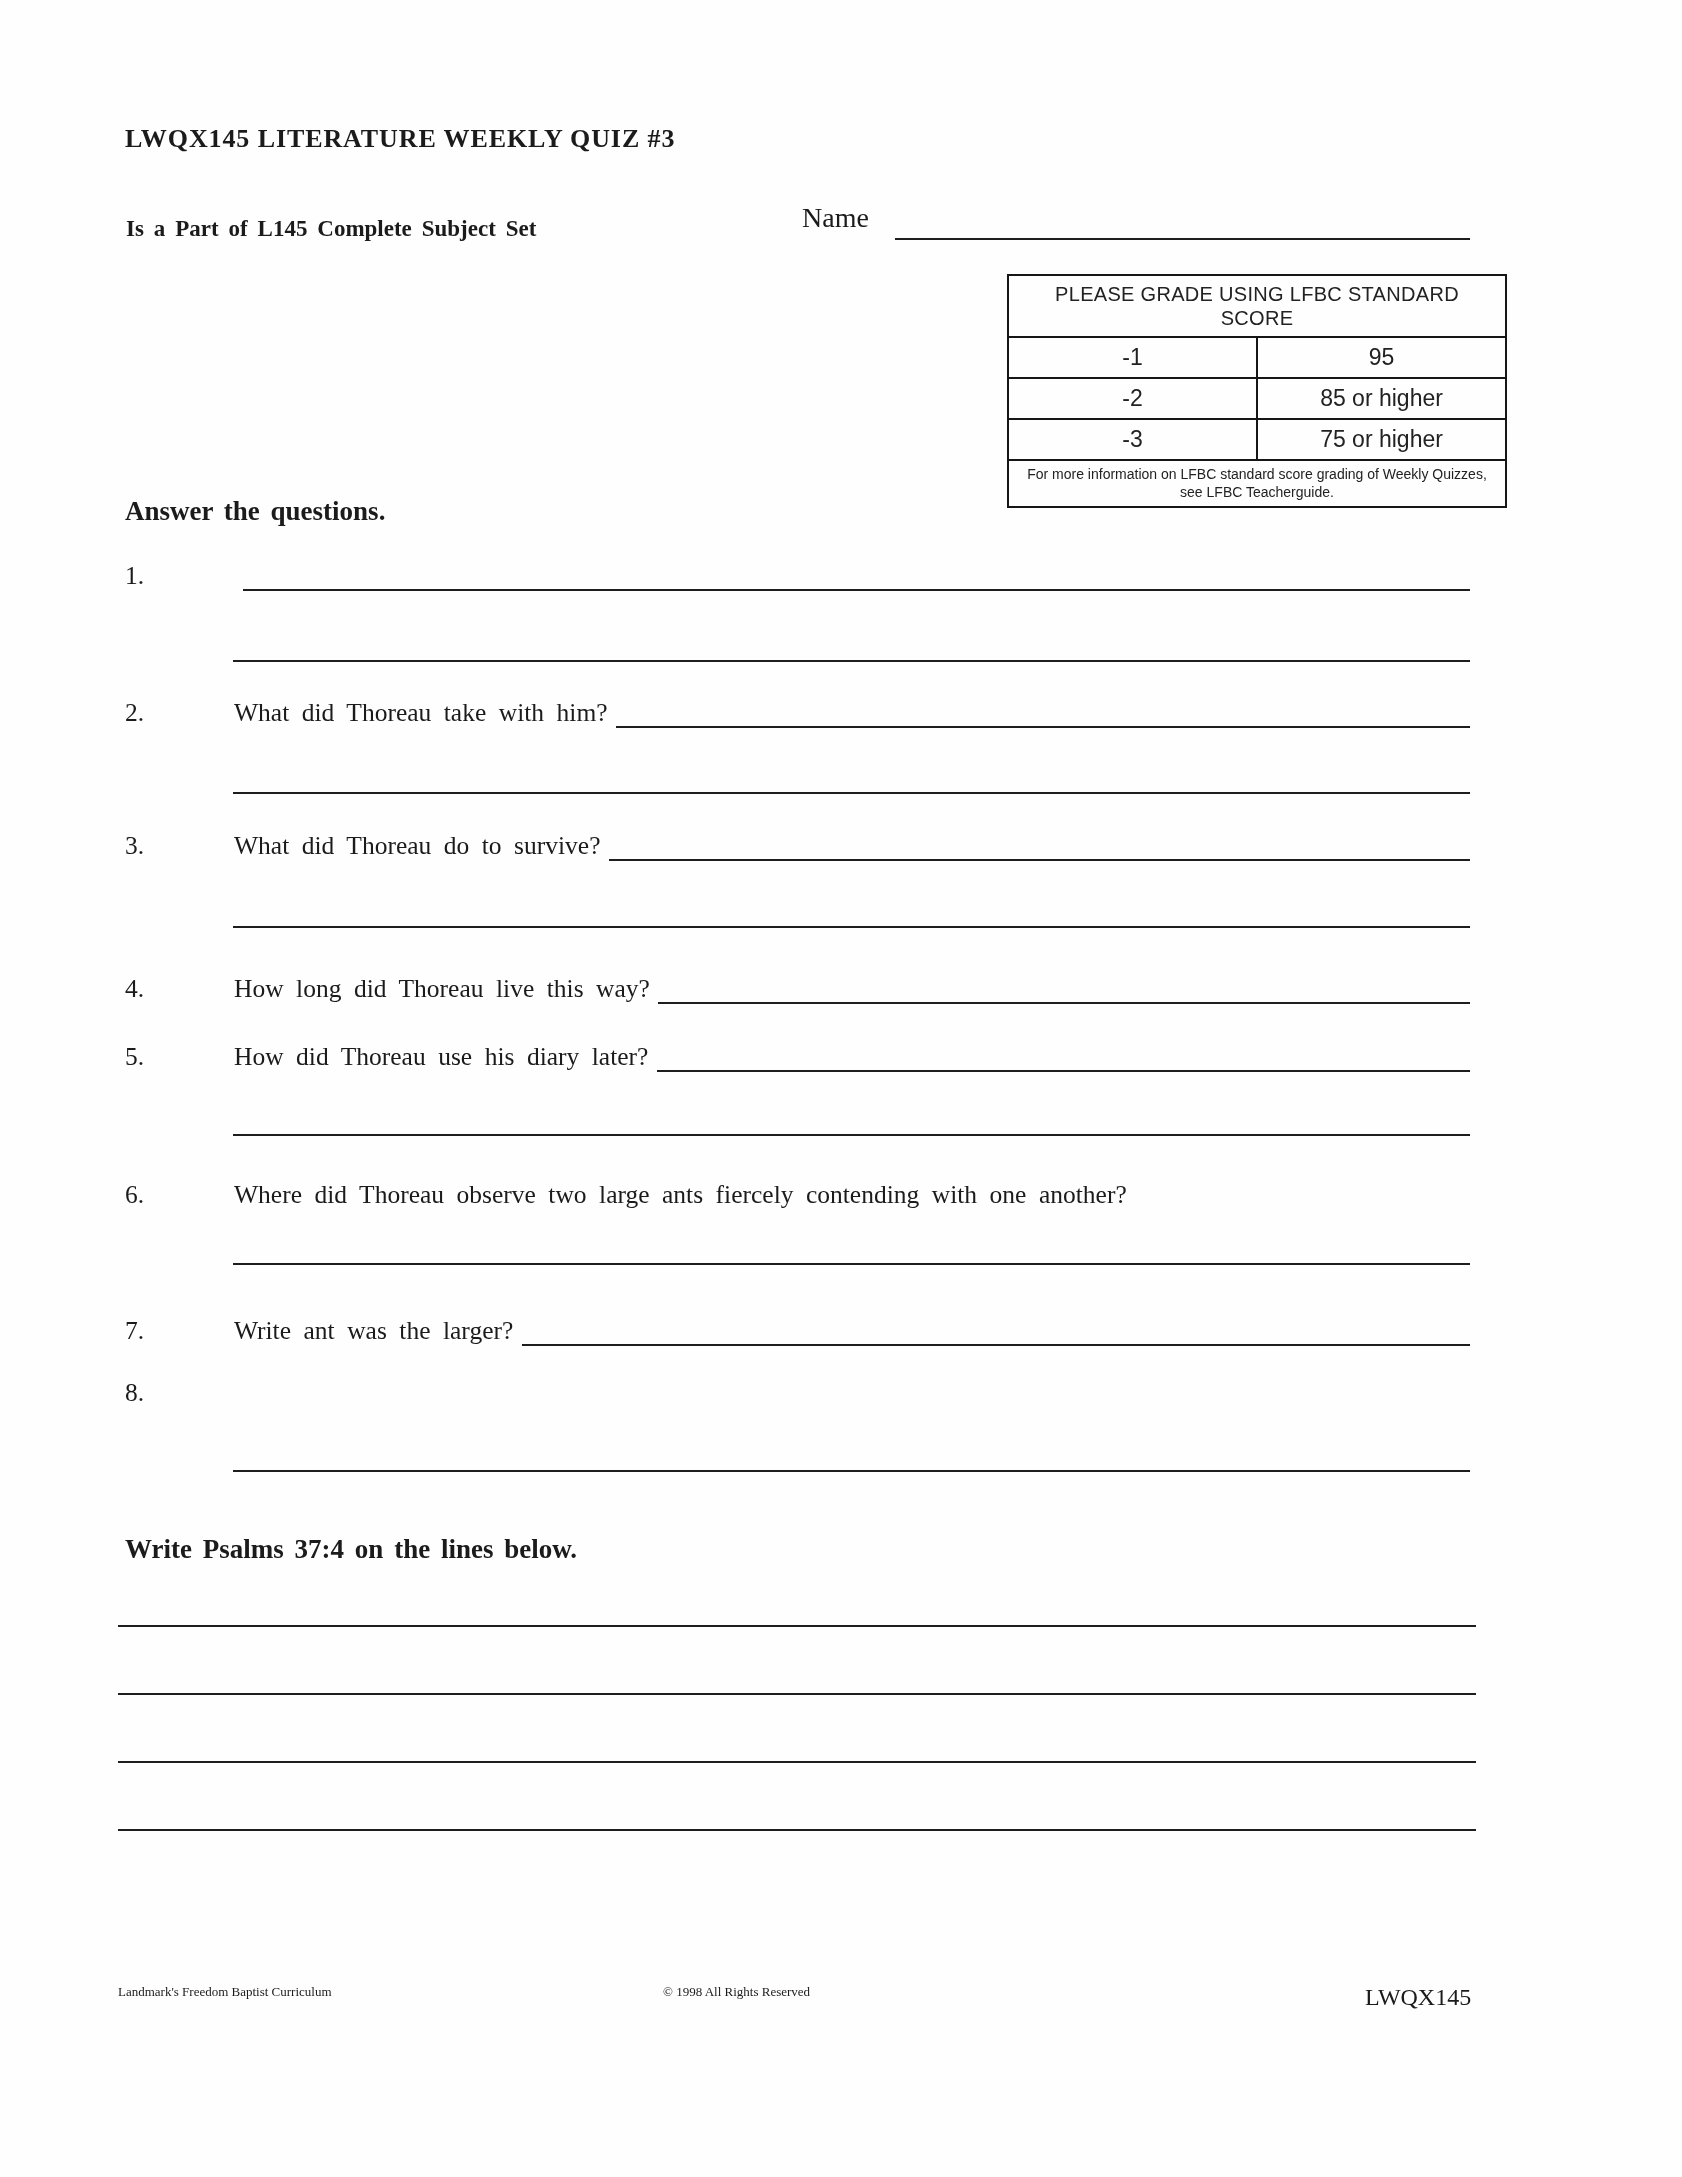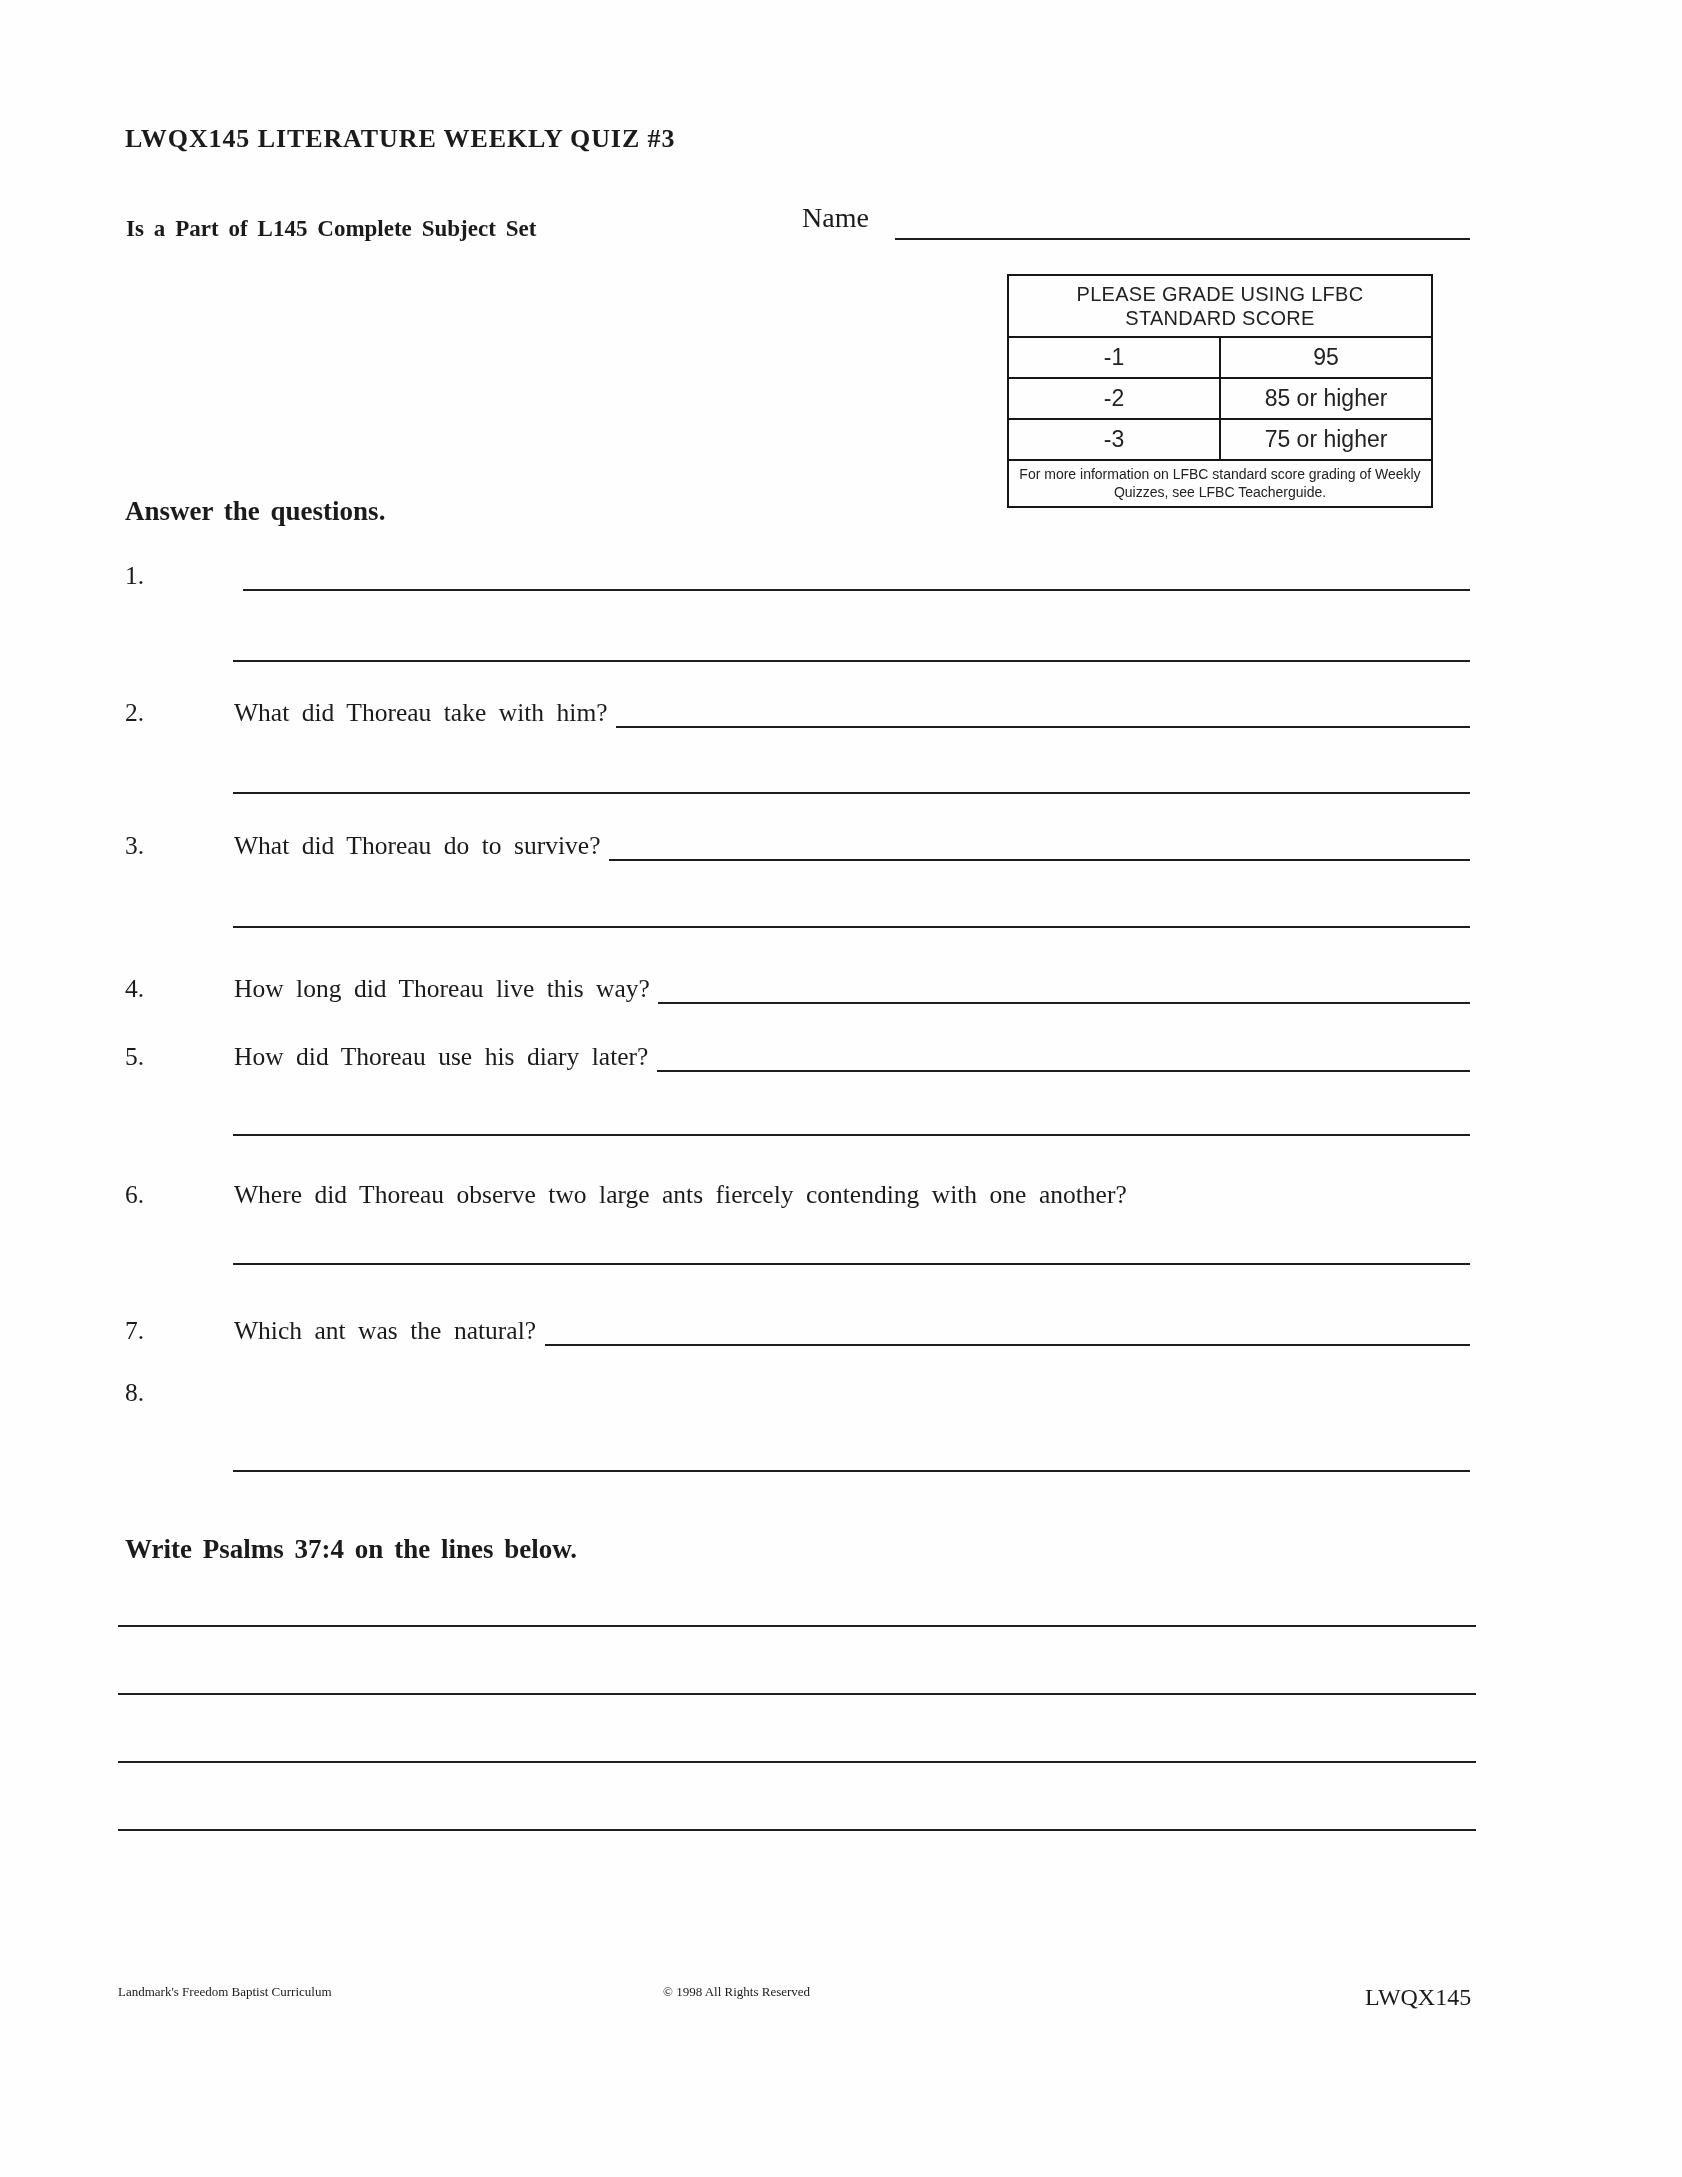--- a/index.html
+++ b/index.html
@@ -48,21 +48,21 @@
     top: 210px;
     width: 575px;
     height: 28px;
     border-bottom: 2.6px solid #1e1e1e;
   }
   
   .grade-table {
     position: absolute;
     left: 1007px;
     top: 274px;
-    width: 426px;
+    width: 500px;
     border-collapse: collapse;
     font-family: "Liberation Sans", "DejaVu Sans", sans-serif;
     color: #222;
     table-layout: fixed;
   }
   .grade-table td {
     border: 2.6px solid #161616;
     text-align: center;
     vertical-align: middle;
   }
@@ -210,21 +210,21 @@
   <div class="answer-line" style="top:1134px"></div>
 
   <div class="q-row" style="top:1177px">
     <span class="q-num">6.</span>
     <span class="q-text">Where did Thoreau observe two large ants fiercely contending with one another?</span>
   </div>
   <div class="answer-line" style="top:1263px"></div>
 
   <div class="q-row" style="top:1313px">
     <span class="q-num">7.</span>
-    <span class="q-text">Which ant was the natural?</span>
+    <span class="q-text">Write ant was the larger?</span>
     <span class="q-blank"></span>
   </div>
 
   <div class="q-row" style="top:1375px">
     <span class="q-num">8.</span>
   </div>
   <div class="answer-line" style="top:1470px"></div>
 
   <div class="section-heading" style="top:1534px">Write Psalms 37:4 on the lines below.</div>
   <div class="psalm-line" style="top:1625px"></div>

